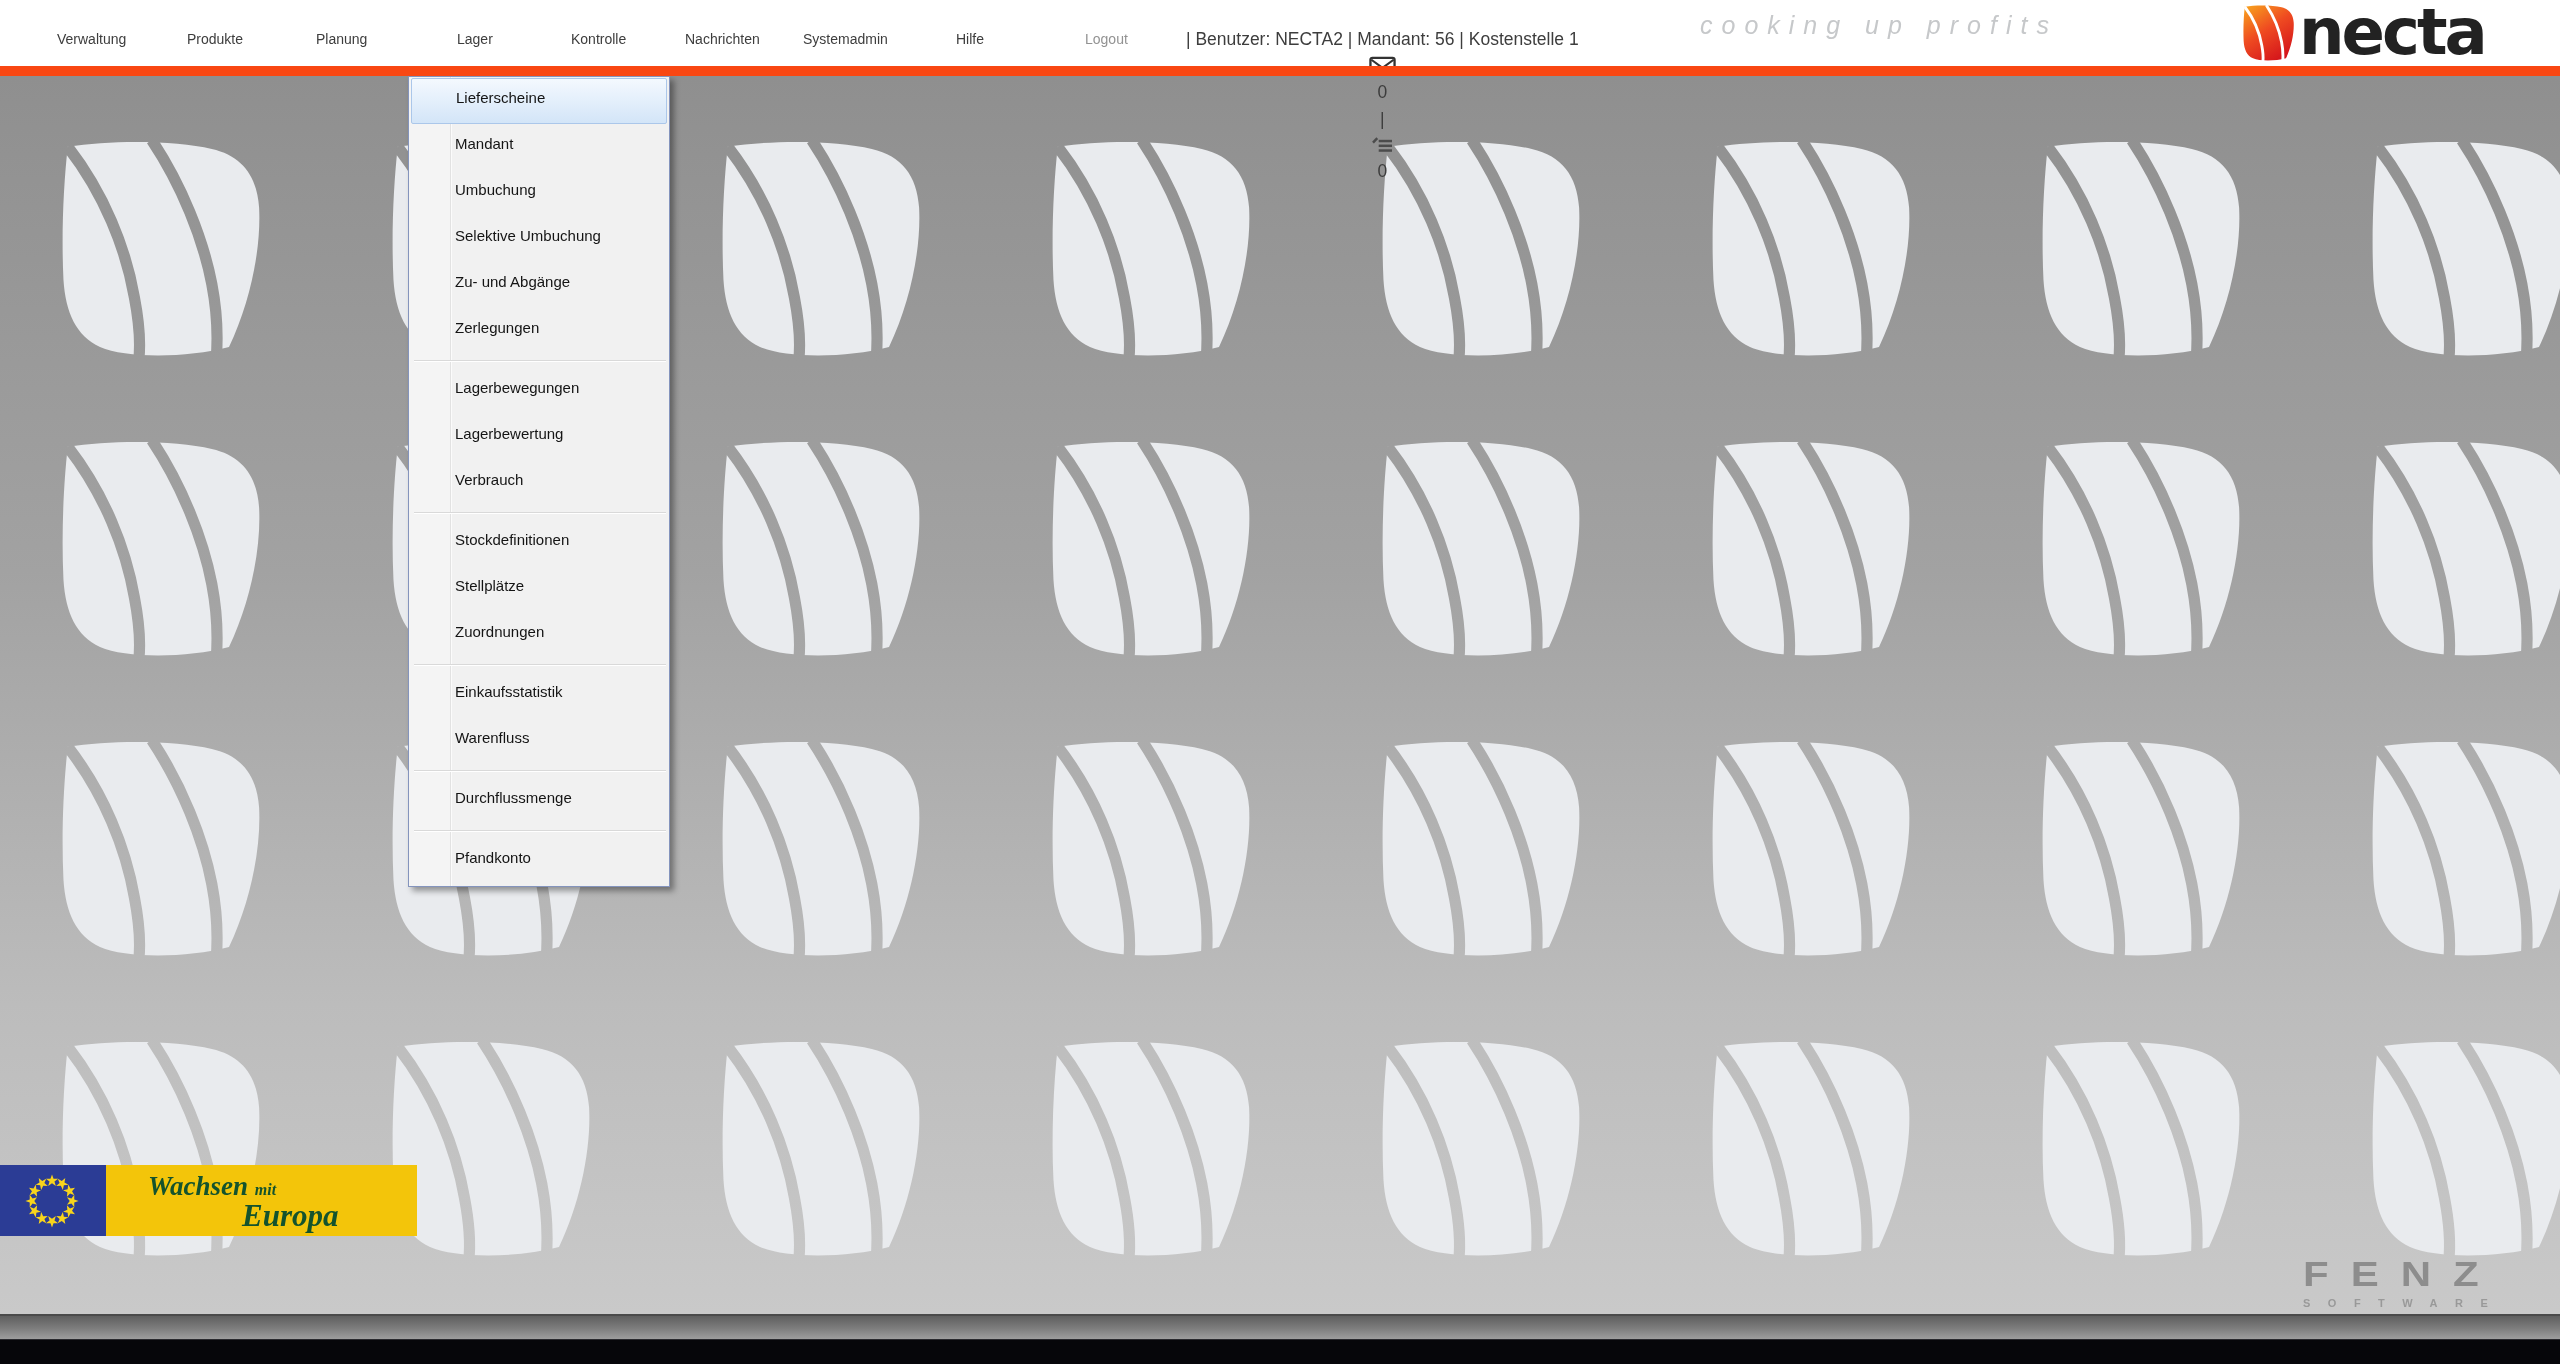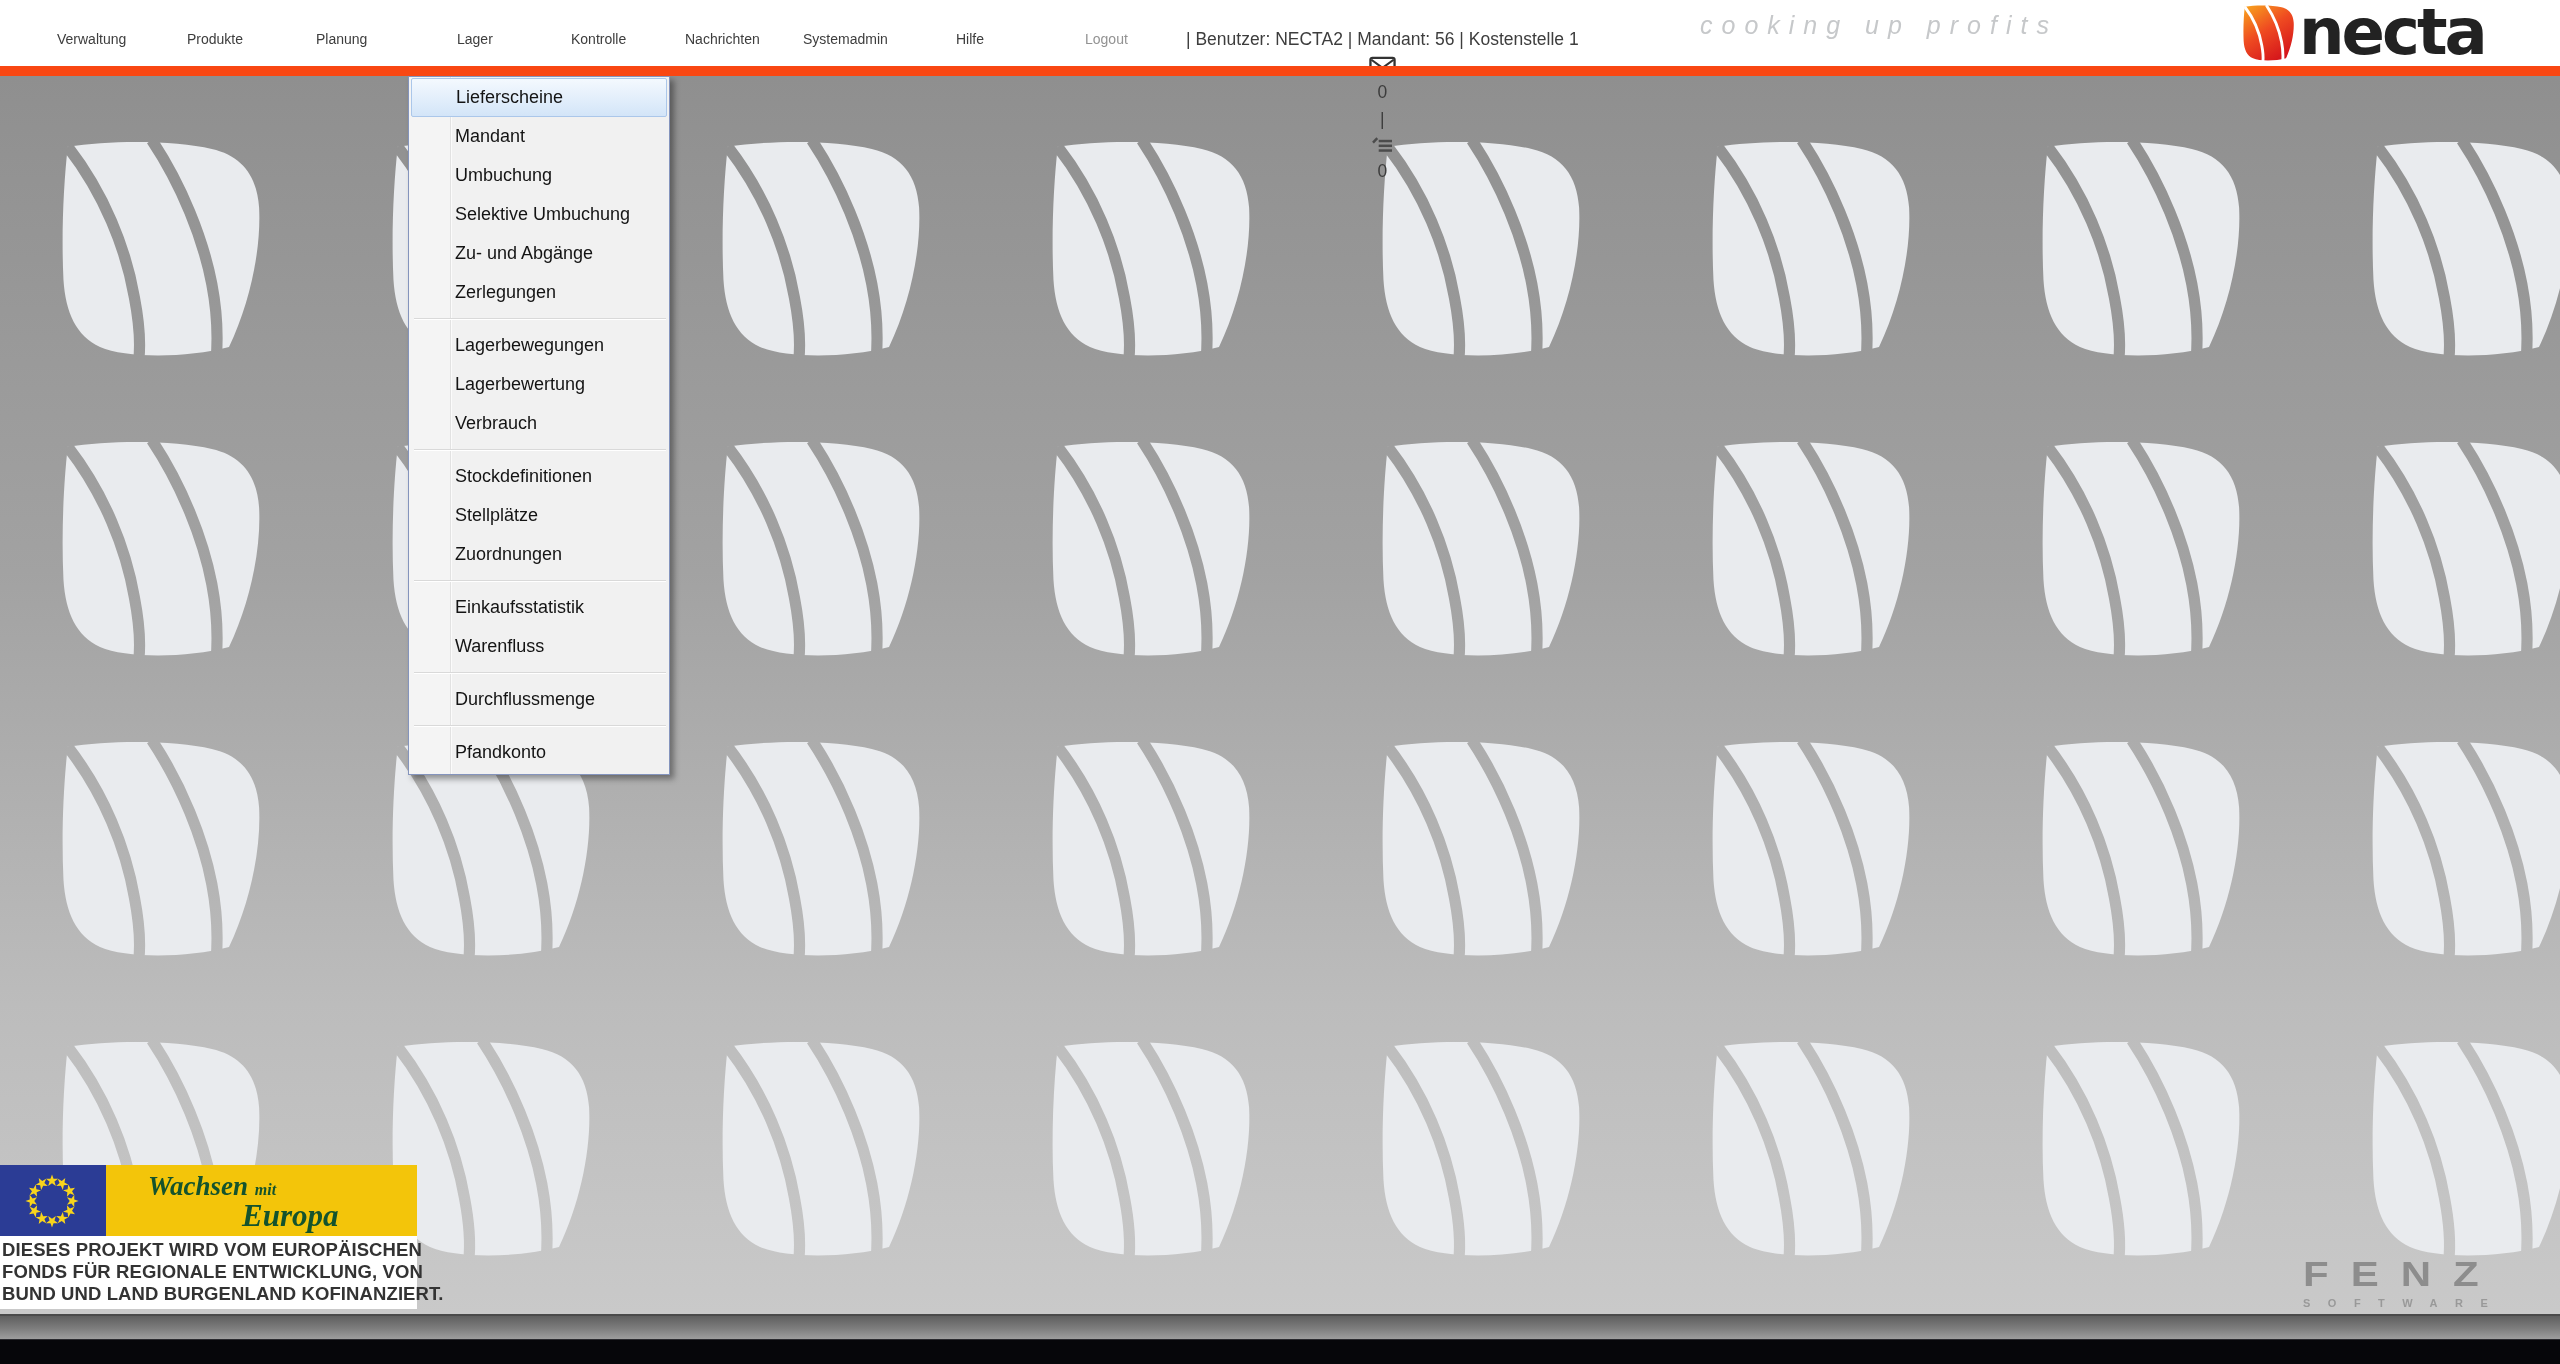--- a/index.html
+++ b/index.html
@@ -29,22 +29,22 @@
            overflow:hidden;z-index:1;}
   .leaf-tile{position:absolute;width:215px;height:225px;z-index:2;}
   .leaf-tile svg{width:100%;height:100%;display:block;}
 
   
   .dropdown{position:absolute;left:408px;top:0px;width:262px;z-index:40;
             background:#f1f1f1;border:1px solid #8494bd;box-sizing:border-box;
             box-shadow:4px 4px 6px rgba(0,0,0,0.38);padding:1px 0 2px 0;}
   .gutter{position:absolute;left:0;top:0;bottom:0;width:41px;background:#f4f4f4;
           border-right:1px solid #e2e2e2;box-shadow:1px 0 0 #fbfbfb;z-index:0;}
-  .mi{position:relative;z-index:1;height:39px;line-height:39px;padding-left:46px;
-      font-size:18px;color:#141414;box-sizing:border-box;cursor:default;white-space:nowrap;}
+  .mi{position:relative;z-index:1;height:46px;line-height:39px;padding-left:46px;
+      font-size:15px;color:#141414;box-sizing:border-box;cursor:default;white-space:nowrap;}
   .mi.selected{margin:0 2px;border:1px solid #abc7ea;border-radius:2px;
       background:linear-gradient(180deg,#f4f9fe 0%,#e2eefb 55%,#d3e5f8 100%);
       padding-left:44px;line-height:37px;}
   .msep{position:relative;z-index:1;height:1px;background:#d9d9d9;box-shadow:0 1px 0 #ffffff;
         margin:6px 3px 7px 5px;}
 
   
   .eu{position:absolute;left:0;top:1089px;width:417px;z-index:10;}
   .eu-top{display:flex;width:417px;height:71px;}
   .eu-flag{width:106px;height:71px;background:#2b3c95;position:relative;}
@@ -301,25 +301,20 @@
             <use href="#eustar" transform="rotate(300 50 50)"></use>
             <use href="#eustar" transform="rotate(330 50 50)"></use>
           </svg>
         </div>
         <div class="eu-yellow">
           <div class="eu-l1"><span>Wachsen</span>
             <span class="mit">mit</span></div>
           <div class="eu-l2">Europa</div>
         </div>
       </div>
-      <div class="eu-body">
-        <div>DIESES PROJEKT WIRD VOM EUROPÄISCHEN</div>
-        <div>FONDS FÜR REGIONALE ENTWICKLUNG, VON</div>
-        <div>BUND UND LAND BURGENLAND KOFINANZIERT.</div>
-      </div>
     </div>
 
     <div class="fenz">
       <div class="fenz-name">FENZ</div>
       <div class="fenz-sub">SOFTWARE</div>
     </div>
   </div>
 
   <div class="topbar">
     <div class="navitem" style="left:57px">Verwaltung</div>

